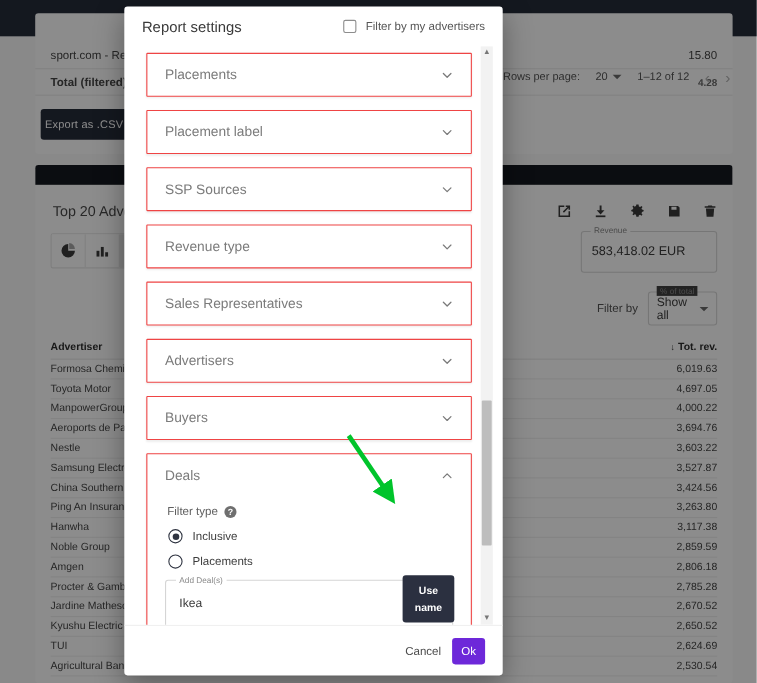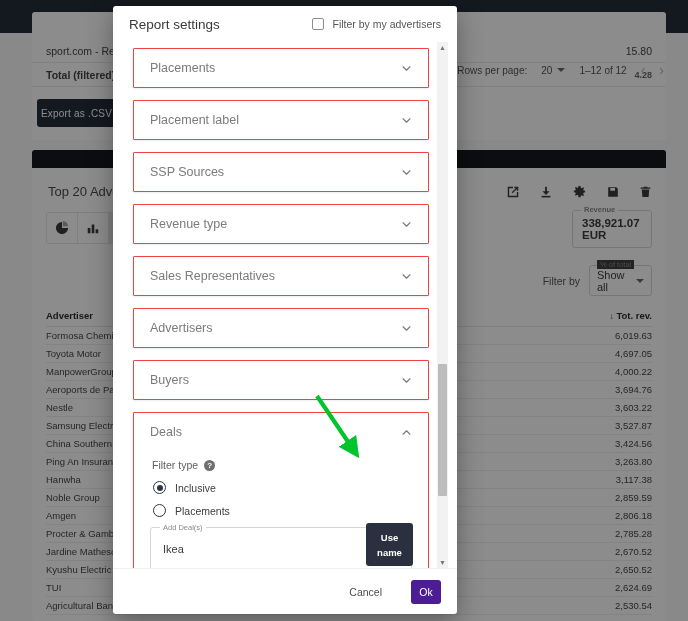--- a/index.html
+++ b/index.html
@@ -70,24 +70,24 @@
   .chart-tab:last-child { border-right: none; }
   .chart-tab.active { background: #e9e9e9; }
 
   .tool-icons {
     position: absolute; right: 14px; top: 34px;
     display: flex; gap: 19px; align-items: center;
   }
   .tool-icons svg { display: block; }
 
   .rev-field {
-    position: absolute; right: 14px; top: 60px; width: 80px; height: 38px;
+    position: absolute; right: 14px; top: 60px; width: 124px; height: 38px;
     border: 1px solid #d8d8d8; border-radius: 3px;
     display: flex; align-items: center; padding-left: 9px;
-    font-size: 11.5px; color: #3c3c3c; font-weight: bold;
+    font-size: 11.5px; color: #3c3c3c;
   }
   .rev-field .legend {
     position: absolute; left: 8px; top: -6px; background: #fff; padding: 0 3px;
     font-size: 7.5px; color: #8a8a8a;
   }
   .filterby-wrap {
     position: absolute; right: 14px; top: 115px;
     display: flex; align-items: center; gap: 9px;
   }
   .filterby-label { font-size: 10.5px; color: #555; }
@@ -206,26 +206,26 @@
     position: absolute; right: -2px; top: -5px; width: 47px; height: 43px;
     background: #2b3040; color: #fff; border-radius: 3px;
     display: flex; flex-direction: column; align-items: center;
     justify-content: center; font-size: 9.5px; font-weight: bold;
     line-height: 15px;
     text-align: right;
   }
 
   .dlg-foot {
     flex: 0 0 auto; height: 46px; display: flex; align-items: center;
-    justify-content: flex-end; gap: 19px; padding: 0 16px;
+    justify-content: flex-end; gap: 0; padding: 0 16px;
     border-top: 1px solid #efefef;
   }
   .btn-cancel { font-size: 10.5px; color: #4c4c4c; padding: 6px 10px; }
   .btn-ok {
-    background: #4c1d95; color: #fff; font-size: 10.5px;
+    background: #6d28d9; color: #fff; font-size: 10.5px;
     width: 30px; height: 24px; border-radius: 3px;
     display: flex; align-items: center; justify-content: center;
   }
 
   
   .annot { position: absolute; left: 0; top: 0; width: 688px; height: 621px;
            pointer-events: none; }
 </style>
 </head>
 <body>
@@ -308,21 +308,21 @@
           <path d="M2.5 2.5h9.3L13.5 4.2v9.3h-11v-11zM5 3.4v3.1h5.3V3.4H5zM4.5 9.1h7v3.4h-7V9.1z" fill="#3b3b3b"></path>
         </svg>
         <svg width="13" height="14" viewBox="0 0 16 16">
           <path d="M6 1.5h4l.7 1H14v1.6H2V2.5h3.3l.7-1z" fill="#3b3b3b"></path>
           <path d="M3.4 5h9.2l-.8 9.1H4.2L3.4 5z" fill="#3b3b3b"></path>
         </svg>
       </div>
 
       <div class="rev-field">
         <span class="legend">Revenue</span>
-        <span>338,921.07 EUR</span>
+        <span>583,418.02 EUR</span>
       </div>
 
       <div class="filterby-wrap">
         <span class="filterby-label">Filter by</span>
         <div class="pct-field">
           <span class="legend">% of total</span>
           <span>Show all</span>
           <span class="caret-dn"></span>
         </div>
       </div>

